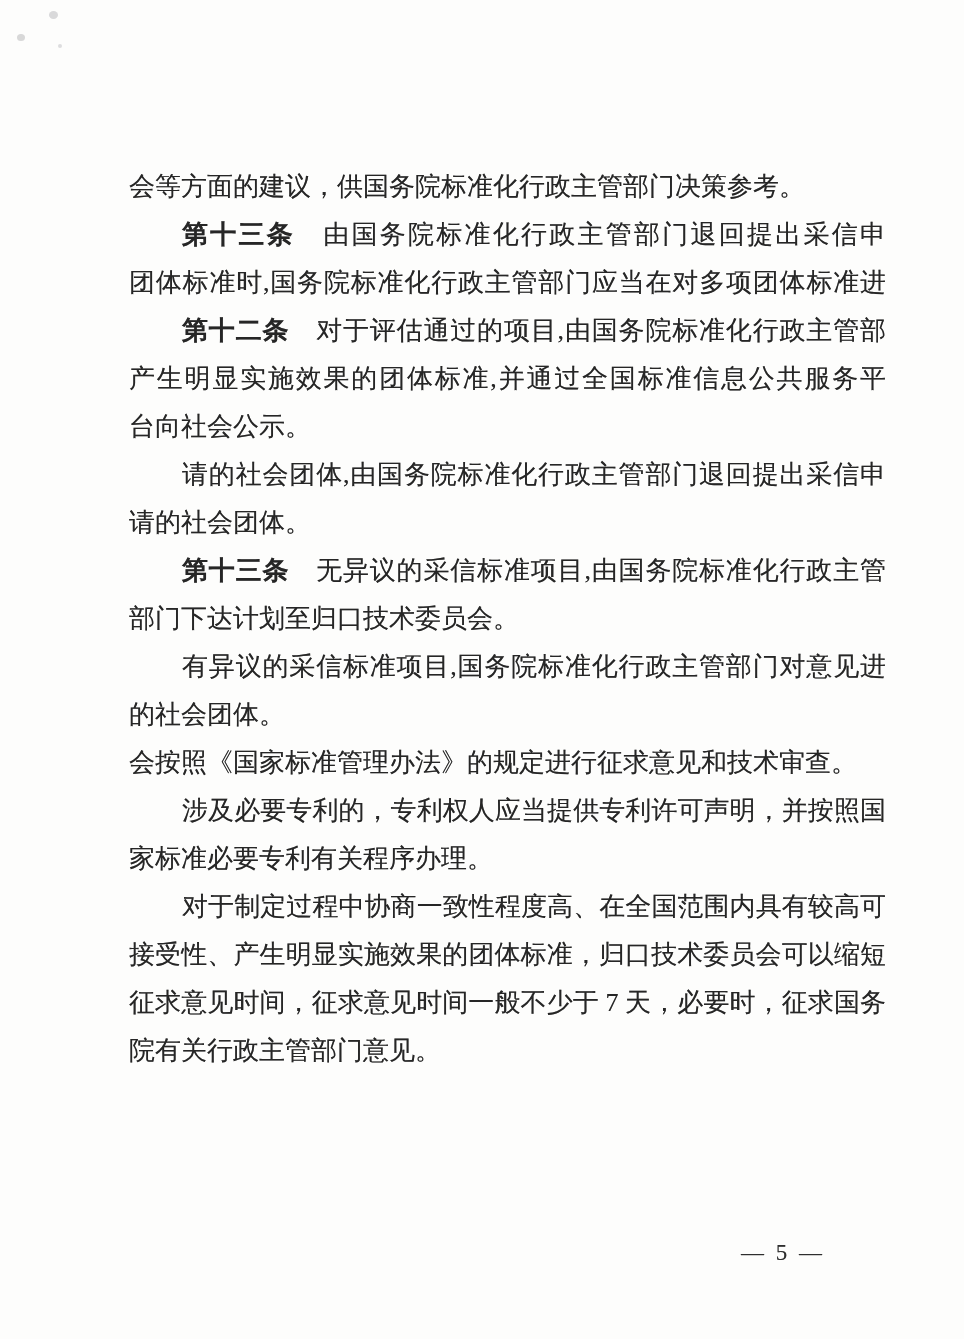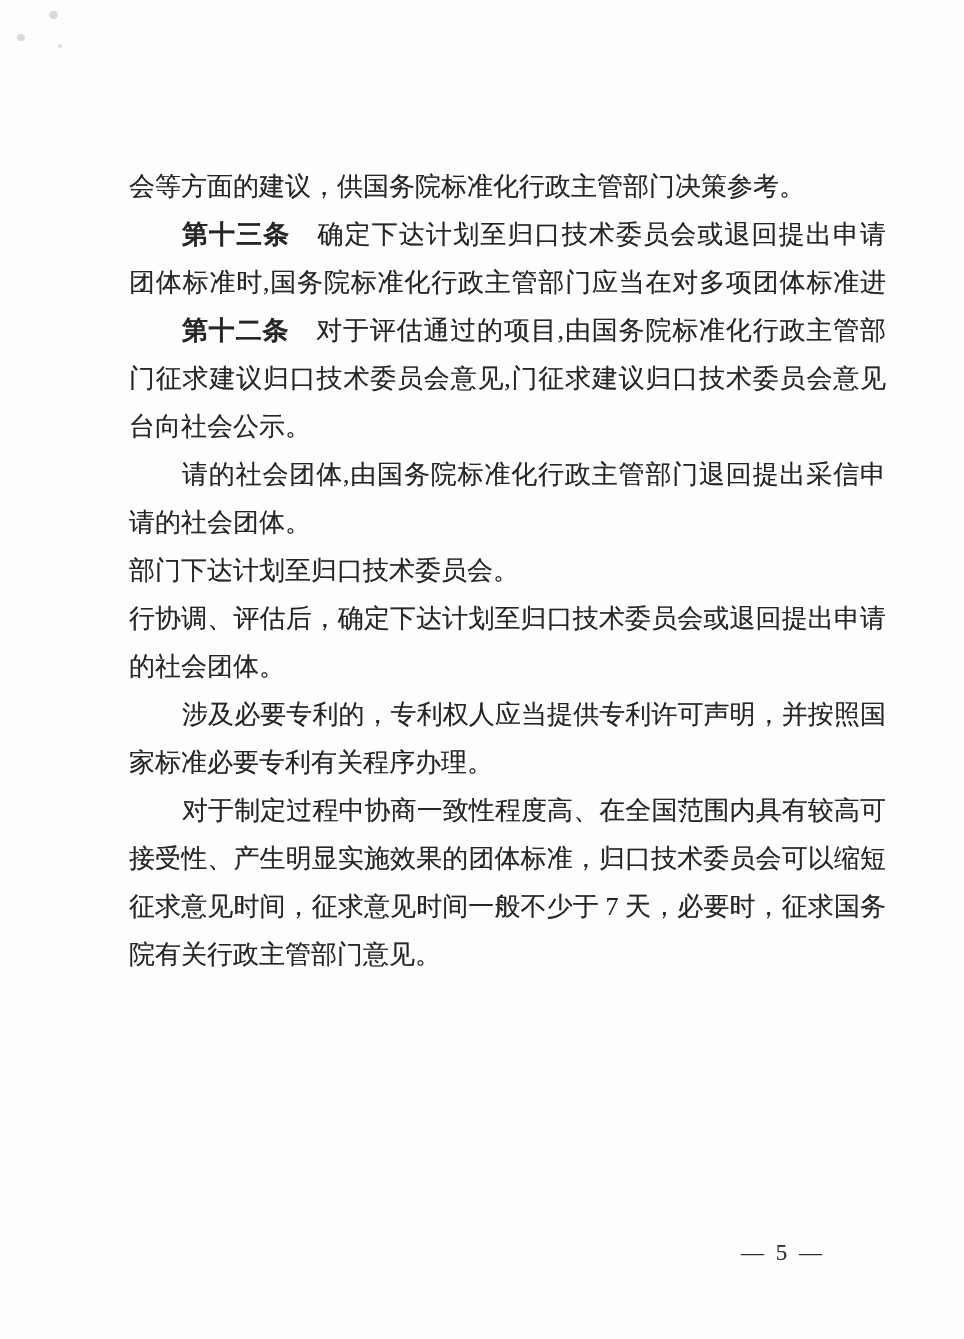--- a/index.html
+++ b/index.html
@@ -56,30 +56,32 @@
 </head>
 <body>
 
 <div class="page">
   <span class="speck s1"></span>
   <span class="speck s2"></span>
   <span class="speck s3"></span>
 
   <div class="content">
       <div class="line end"><span>会等方面的建议，供国务院标准化行政主管部门决策参考。</span></div>
-      <div class="line indent"><span class="head">第十三条　</span><span>确定下达计划至归口技术委员会或退回提出申请</span></div>
+      <div class="line indent"><span class="head">第十三条　</span><span>由国务院标准化行政主管部门退回提出采信申</span></div>
       <div class="line"><span>团体标准时,国务院标准化行政主管部门应当在对多项团体标准进</span></div>
       <div class="line indent"><span class="head">第十二条　</span><span>对于评估通过的项目,由国务院标准化行政主管部</span></div>
-      <div class="line"><span>门征求建议归口技术委员会意见,门征求建议归口技术委员会意见</span></div>
+      <div class="line"><span>产生明显实施效果的团体标准,并通过全国标准信息公共服务平</span></div>
       <div class="line end"><span>台向社会公示。</span></div>
       <div class="line indent"><span>请的社会团体,由国务院标准化行政主管部门退回提出采信申</span></div>
       <div class="line end"><span>请的社会团体。</span></div>
+      <div class="line indent"><span class="head">第十三条　</span><span>无异议的采信标准项目,由国务院标准化行政主管</span></div>
       <div class="line end"><span>部门下达计划至归口技术委员会。</span></div>
-      <div class="line"><span>行协调、评估后，确定下达计划至归口技术委员会或退回提出申请</span></div>
+      <div class="line indent"><span>有异议的采信标准项目,国务院标准化行政主管部门对意见进</span></div>
       <div class="line end"><span>的社会团体。</span></div>
+      <div class="line end"><span>会按照《国家标准管理办法》的规定进行征求意见和技术审查。</span></div>
       <div class="line indent"><span>涉及必要专利的，专利权人应当提供专利许可声明，并按照国</span></div>
       <div class="line end"><span>家标准必要专利有关程序办理。</span></div>
       <div class="line indent"><span>对于制定过程中协商一致性程度高、在全国范围内具有较高可</span></div>
       <div class="line"><span>接受性、产生明显实施效果的团体标准，归口技术委员会可以缩短</span></div>
       <div class="line"><span>征求意见时间，征求意见时间一般不少于 7 天，必要时，征求国务</span></div>
       <div class="line end"><span>院有关行政主管部门意见。</span></div>
     </div>
 
   <div class="footer">— 5 —</div>
 </div>

